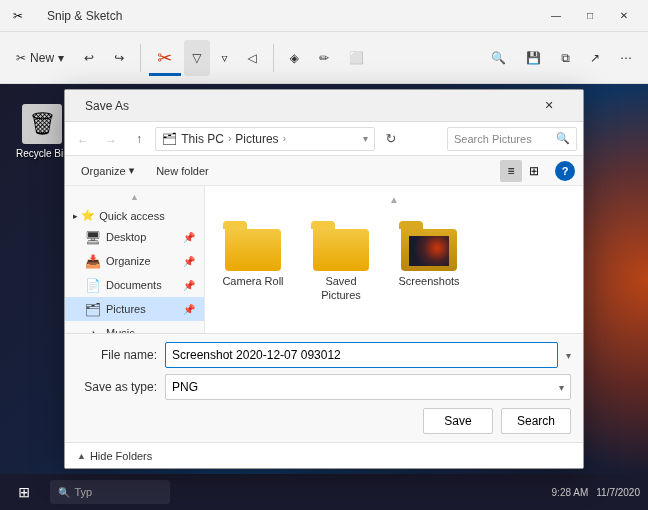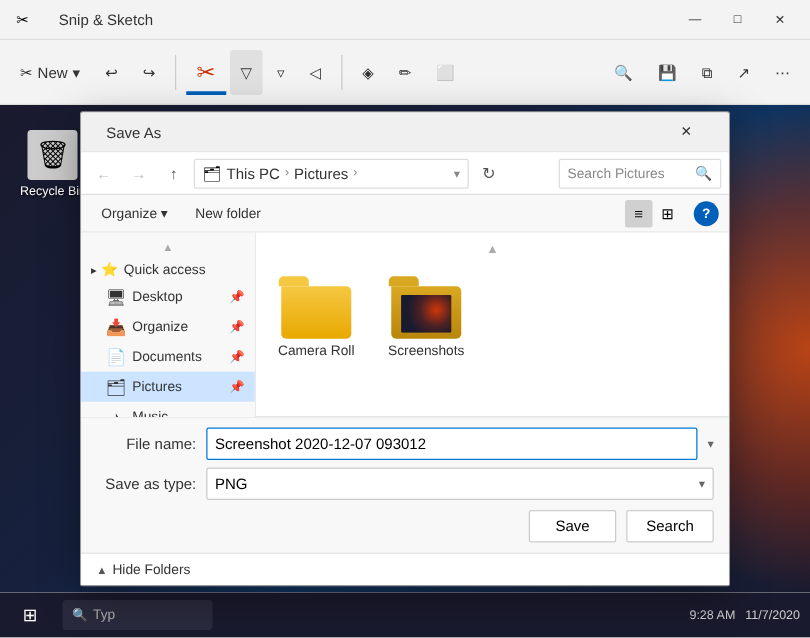--- a/index.html
+++ b/index.html
@@ -780,20 +780,27 @@
           <div class="up-arrow">▲</div>
 
           <div class="folder-item">
             <div class="folder-icon">
               <div class="folder-tab"></div>
               <div class="folder-body"></div>
             </div>
             <span class="folder-label">Camera Roll</span>
           </div>
 
+          <div class="folder-item">
+            <div class="folder-icon">
+              <div class="folder-tab"></div>
+              <div class="folder-body"></div>
+            </div>
+            <span class="folder-label">Saved Pictures</span>
+          </div>
 
           <div class="folder-item">
             <div class="folder-icon folder-screenshots">
               <div class="folder-tab" style="background:#daa820;"></div>
               <div class="folder-body" style="background: linear-gradient(180deg, #daa820 0%, #b8860b 100%);"></div>
               <div class="folder-preview">
                 <div class="folder-preview-inner"></div>
               </div>
             </div>
             <span class="folder-label">Screenshots</span>

